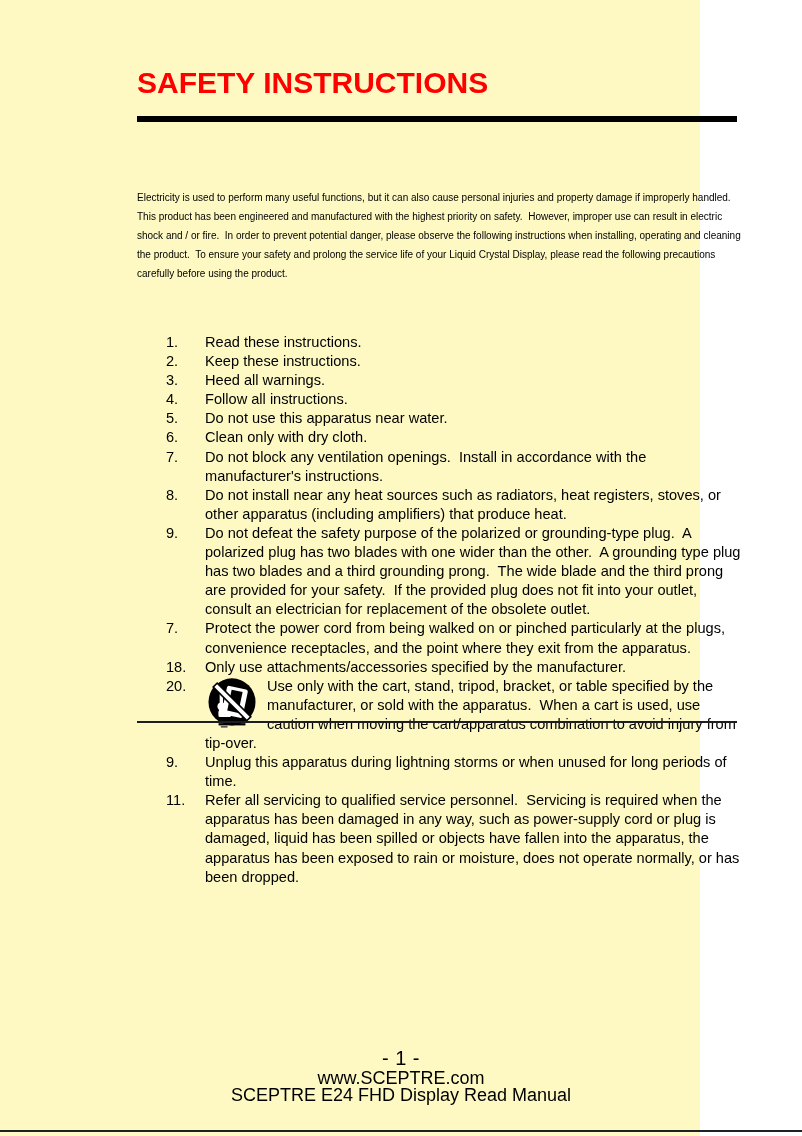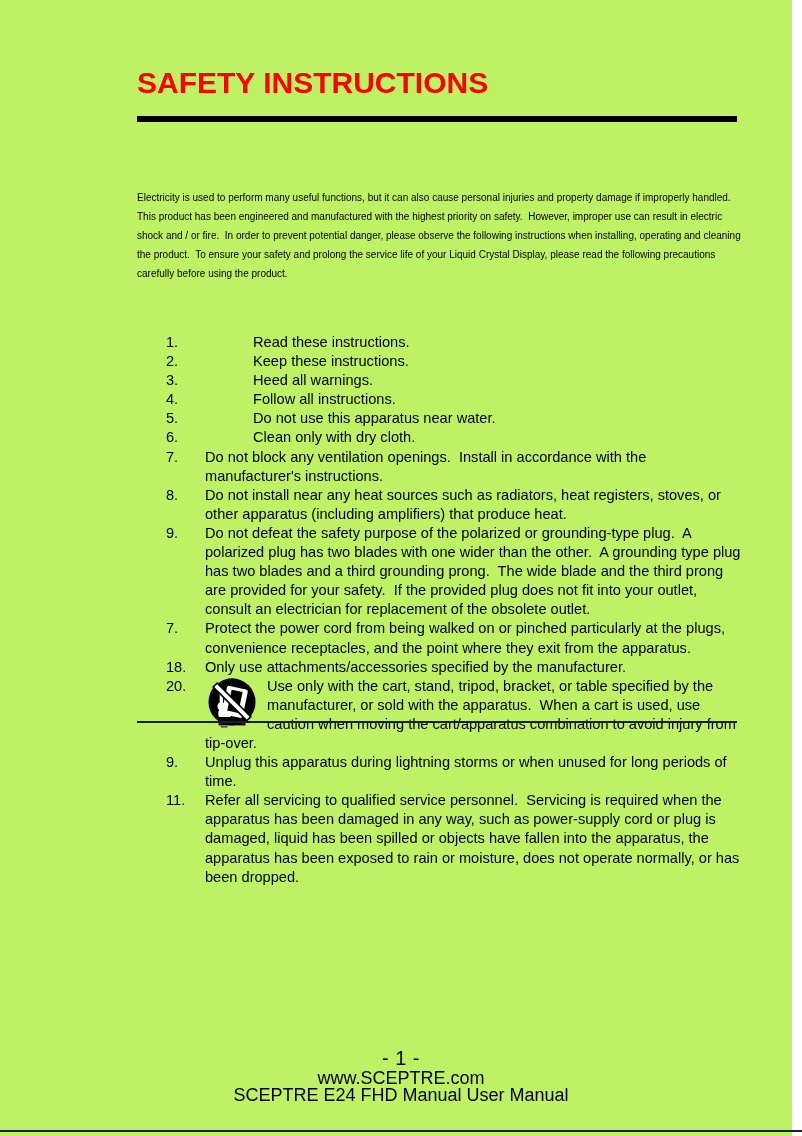--- a/index.html
+++ b/index.html
@@ -12,23 +12,23 @@
     height: 1136px;
     position: relative;
     font-family: "Liberation Sans", sans-serif;
     color: #000000;
     overflow: hidden;
   }
 
   .page {
     position: absolute;
     top: 0; left: 0;
-    width: 792px;
+    width: 700px;
     height: 1136px;
-    background: #bef264;
+    background: #fef9c3;
   }
 
   
   .doc-title {
     position: absolute;
     left: 137px;
     top: 47px;
     font-size: 30px;
     font-weight: bold;
     letter-spacing: 0px;
@@ -75,21 +75,21 @@
   .li-num {
     width: 39px;
     flex: 0 0 39px;
     text-align: left;
   }
   .li-text {
     flex: 1 1 auto;
     white-space: pre-wrap;
   }
   
-  .li-tight .li-text { white-space: nowrap; margin-left: 48px; }
+  .li-tight .li-text { white-space: nowrap; }
 
   
   .li-icon-row .li-text {
     position: relative;
   }
   .cart-icon {
     float: left;
     width: 56px;
     height: 56px;
     margin: -2px 7px 0 -1px;
@@ -235,18 +235,18 @@
       <span class="li-text">Refer all servicing to qualified service personnel.  Servicing is required when the apparatus has been damaged in any way, such as power-supply cord or plug is damaged, liquid has been spilled or objects have fallen into the apparatus, the apparatus has been exposed to rain or moisture, does not operate normally, or has been dropped.</span>
     </div>
 
   </div>
 
   <div class="break-rule"></div>
 
   <div class="footer">
     <div class="page-number">- 1 -</div>
     <div class="footer-line">www.SCEPTRE.com</div>
-    <div class="footer-line">SCEPTRE E24 FHD Manual User Manual</div>
+    <div class="footer-line">SCEPTRE E24 FHD Display Read Manual</div>
   </div>
 
   <div class="bottom-rule"></div>
 
 </div>
 
 </body></html>

